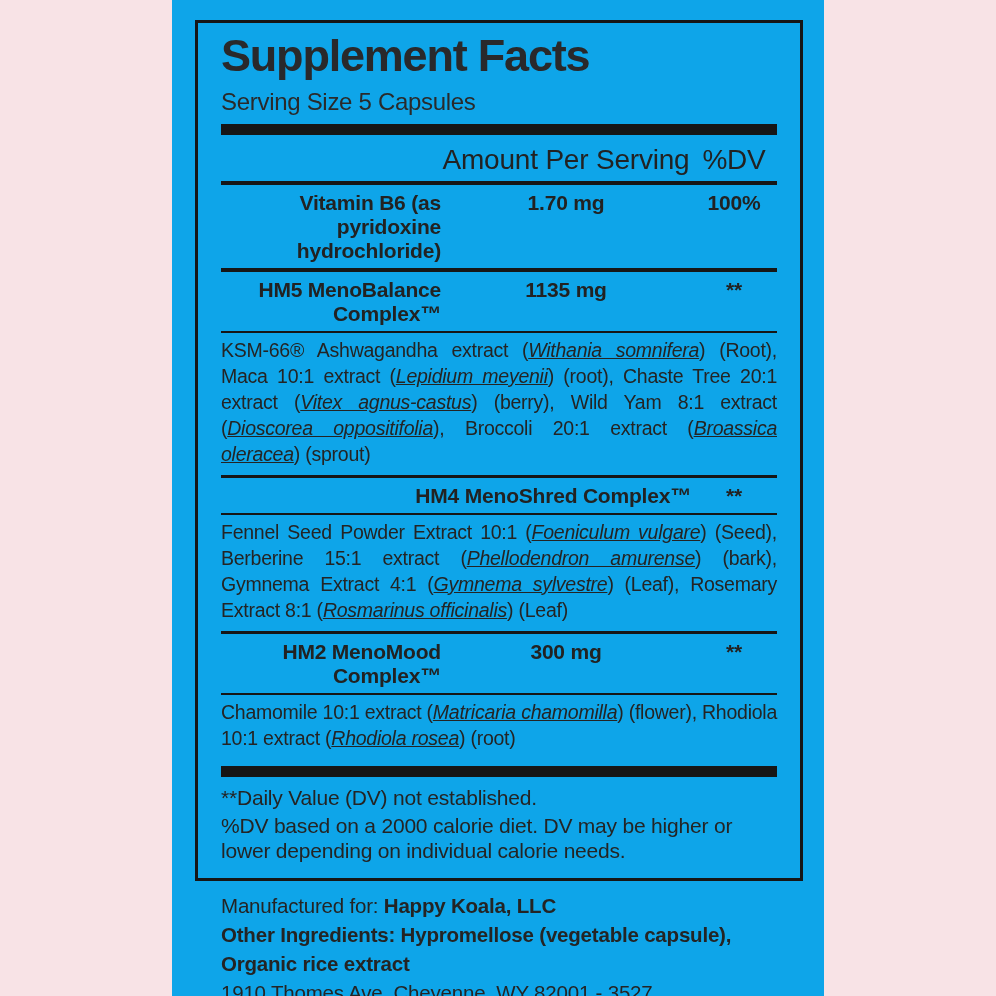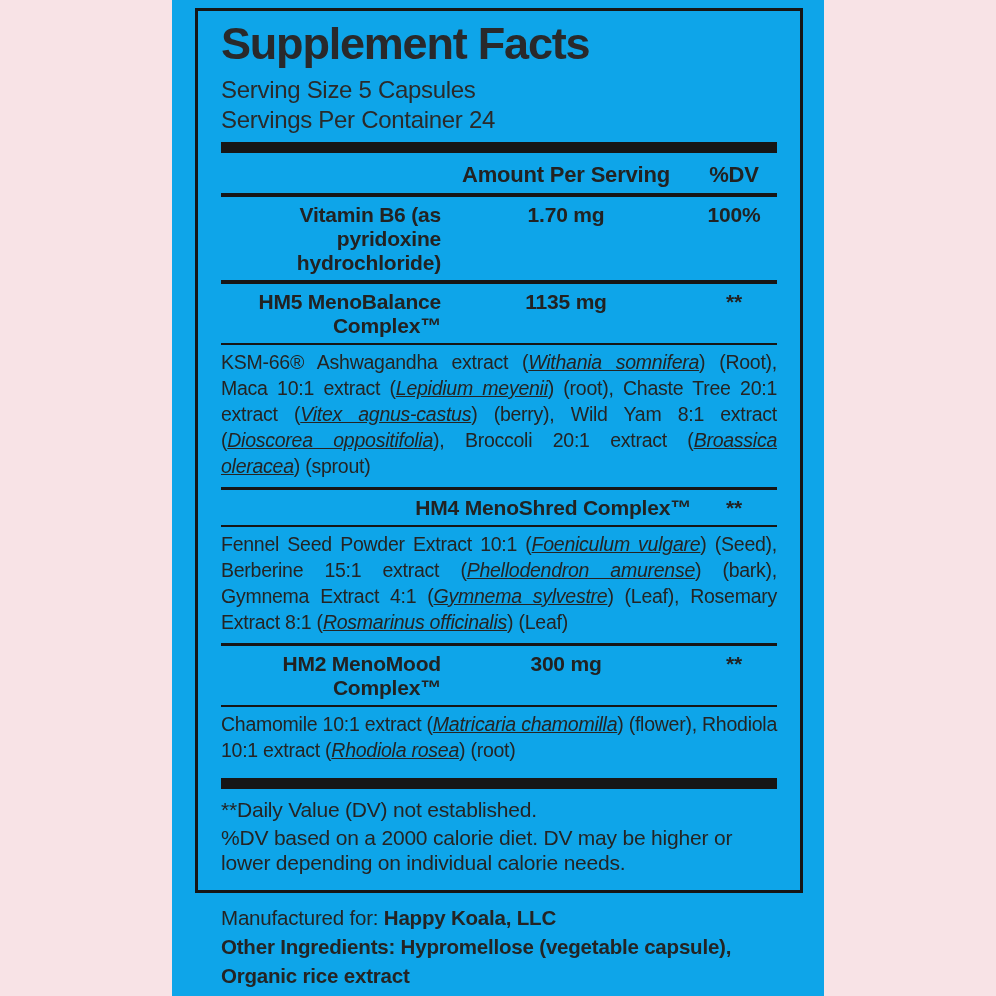--- a/index.html
+++ b/index.html
@@ -39,21 +39,21 @@
     line-height: 30px;
     letter-spacing: -0.3px;
     color: #2a2a2a;
   }
   .bar-thick { height: 11px; background: #161616; margin-top: 7px; }
   .rule-4 { height: 4px; background: #161616; }
   .rule-3 { height: 3px; background: #161616; }
   .rule-2 { height: 2px; background: #161616; }
   .header-row {
     display: flex; align-items: flex-start;
-    font-size: 22px; font-weight: 700;
+    font-size: 28px; font-weight: 400;
     letter-spacing: -0.2px;
     padding: 9px 0 5px 0;
   }
   .data-row {
     display: flex; align-items: baseline;
     font-size: 21px; font-weight: 700;
     letter-spacing: -0.2px;
     padding: 6px 0 5px 0;
   }
   .col-name { flex: 1; text-align: right; }
@@ -83,21 +83,20 @@
 </head>
 <body>
 
 <div class="page">
   <div class="panel">
 
     <div class="sf-box">
 
       <h1 class="sf-title">Supplement Facts</h1>
       <div class="serving-line">Serving Size 5 Capsules</div>
-      <div class="serving-line">Servings Per Container 24</div>
 
       <div class="bar-thick"></div>
 
       <div class="header-row">
         <div class="col-name"></div>
         <div class="col-amount">Amount Per Serving</div>
         <div class="col-dv">%DV</div>
       </div>
 
       <div class="rule-4"></div>

